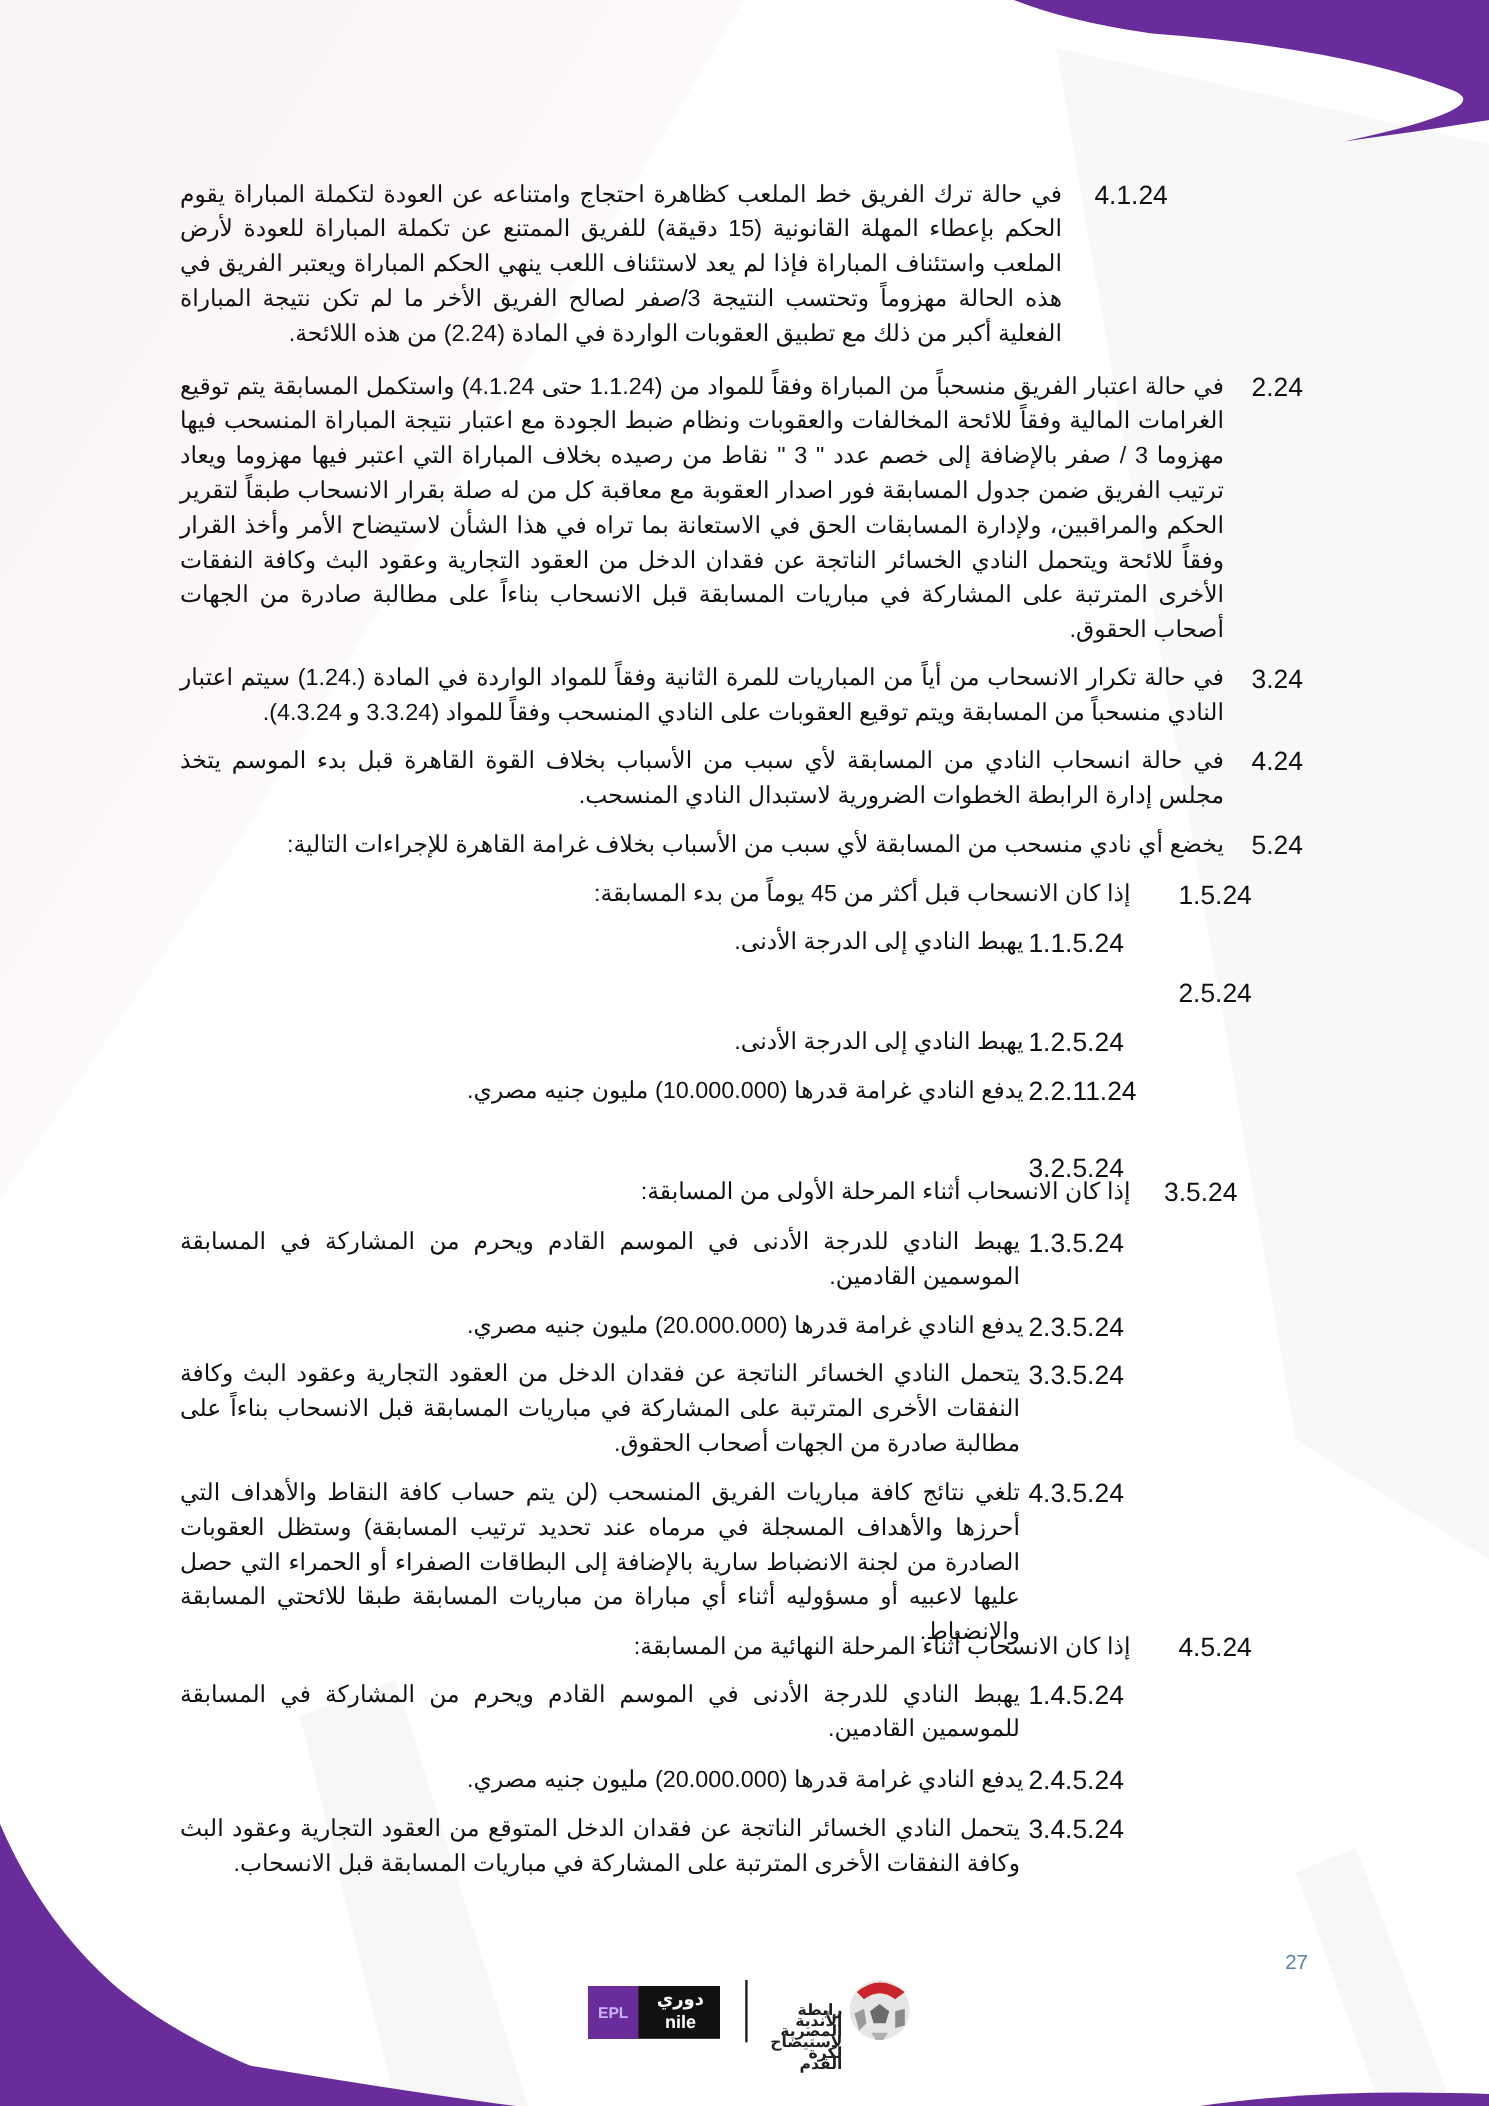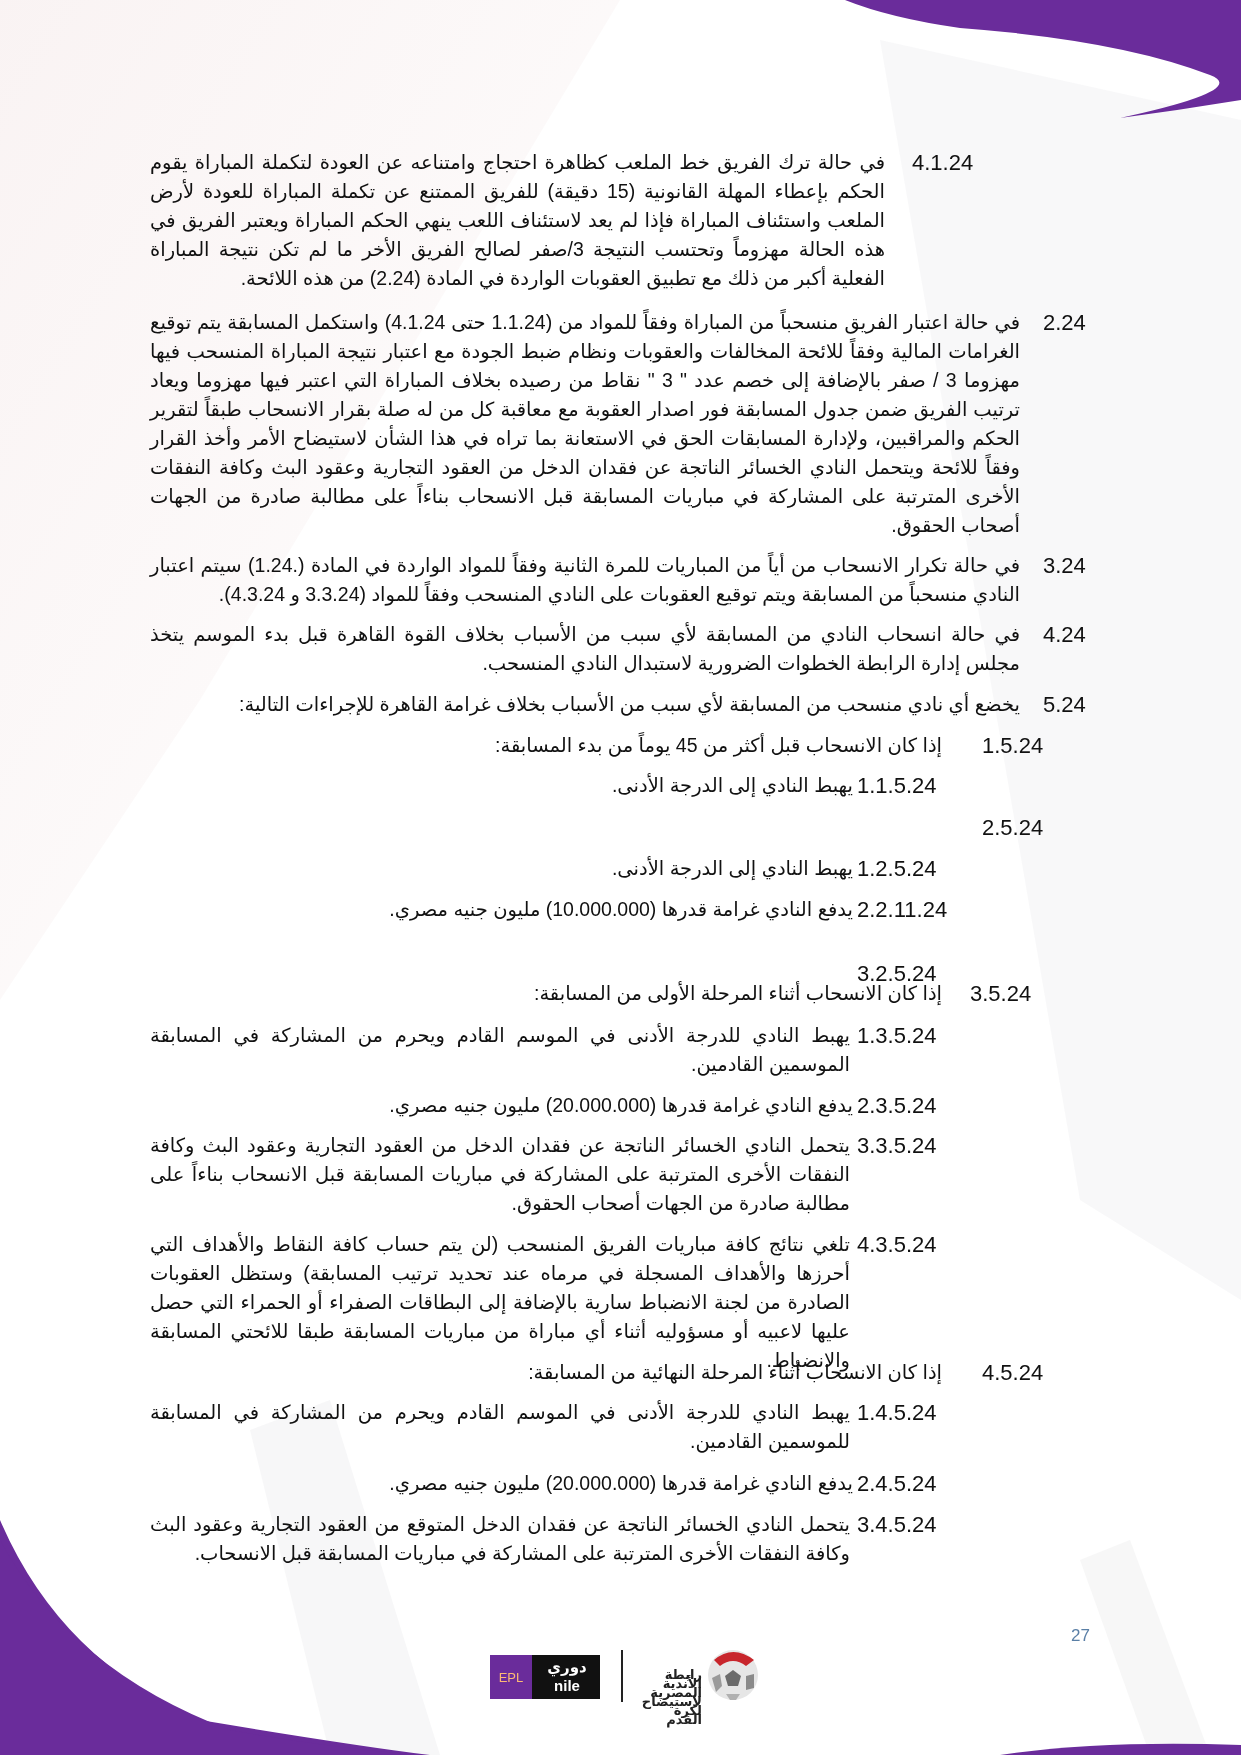--- a/index.html
+++ b/index.html
@@ -13,22 +13,22 @@
   .content { position: absolute; left: 0; top: 0; width: 1241px; height: 1755px; z-index: 2; }
 
   .para { position: absolute; direction: rtl; text-align: justify; text-align-last: right;
           font-size: 19.5px; line-height: 29px; color: #111; }
   .num { position: absolute; font-size: 22px; line-height: 29px; color: #111; direction: ltr; }
   .sub { position: absolute; direction: rtl; font-size: 19.5px; line-height: 29px; color: #111; white-space: nowrap; }
 
   .page-number { position: absolute; left: 1071px; top: 1626px; font-size: 17px; color: #5a7fa6; }
   .footer-logos { position: absolute; left: 490px; top: 1640px; width: 270px; height: 70px; }
   .epl-box { position: absolute; left: 0; top: 15px; width: 110px; height: 44px; background: #111; }
-  .epl-purple { position: absolute; left: 0; top: 0; width: 42px; height: 44px; background: #6a2c9b; color:#fdba74;
-                font-weight: normal; font-size: 13px; display:flex; align-items:center; justify-content:center; }
+  .epl-purple { position: absolute; left: 0; top: 0; width: 42px; height: 44px; background: #6a2c9b; color:#c4b5fd;
+                font-weight: bold; font-size: 13px; display:flex; align-items:center; justify-content:center; }
   .epl-text { position: absolute; left: 48px; top: 2px; color: #fff; font-size: 15px; font-weight: bold; line-height: 19px; text-align:center; width: 58px; }
   .divider { position: absolute; left: 131px; top: 10px; width: 2px; height: 52px; background: #222; }
   .league-logo { position: absolute; left: 150px; top: 0; width: 120px; height: 70px; }
   .league-text { position: absolute; left: 0; top: 30px; width: 62px; direction: rtl; text-align: right; font-size: 13px; line-height: 9px; color: #222; font-weight: bold; }
 </style>
 </head>
 <body>
 
 <svg class="bg-layer" width="1241" height="1755" viewBox="0 0 1241 1755">
   <defs>

